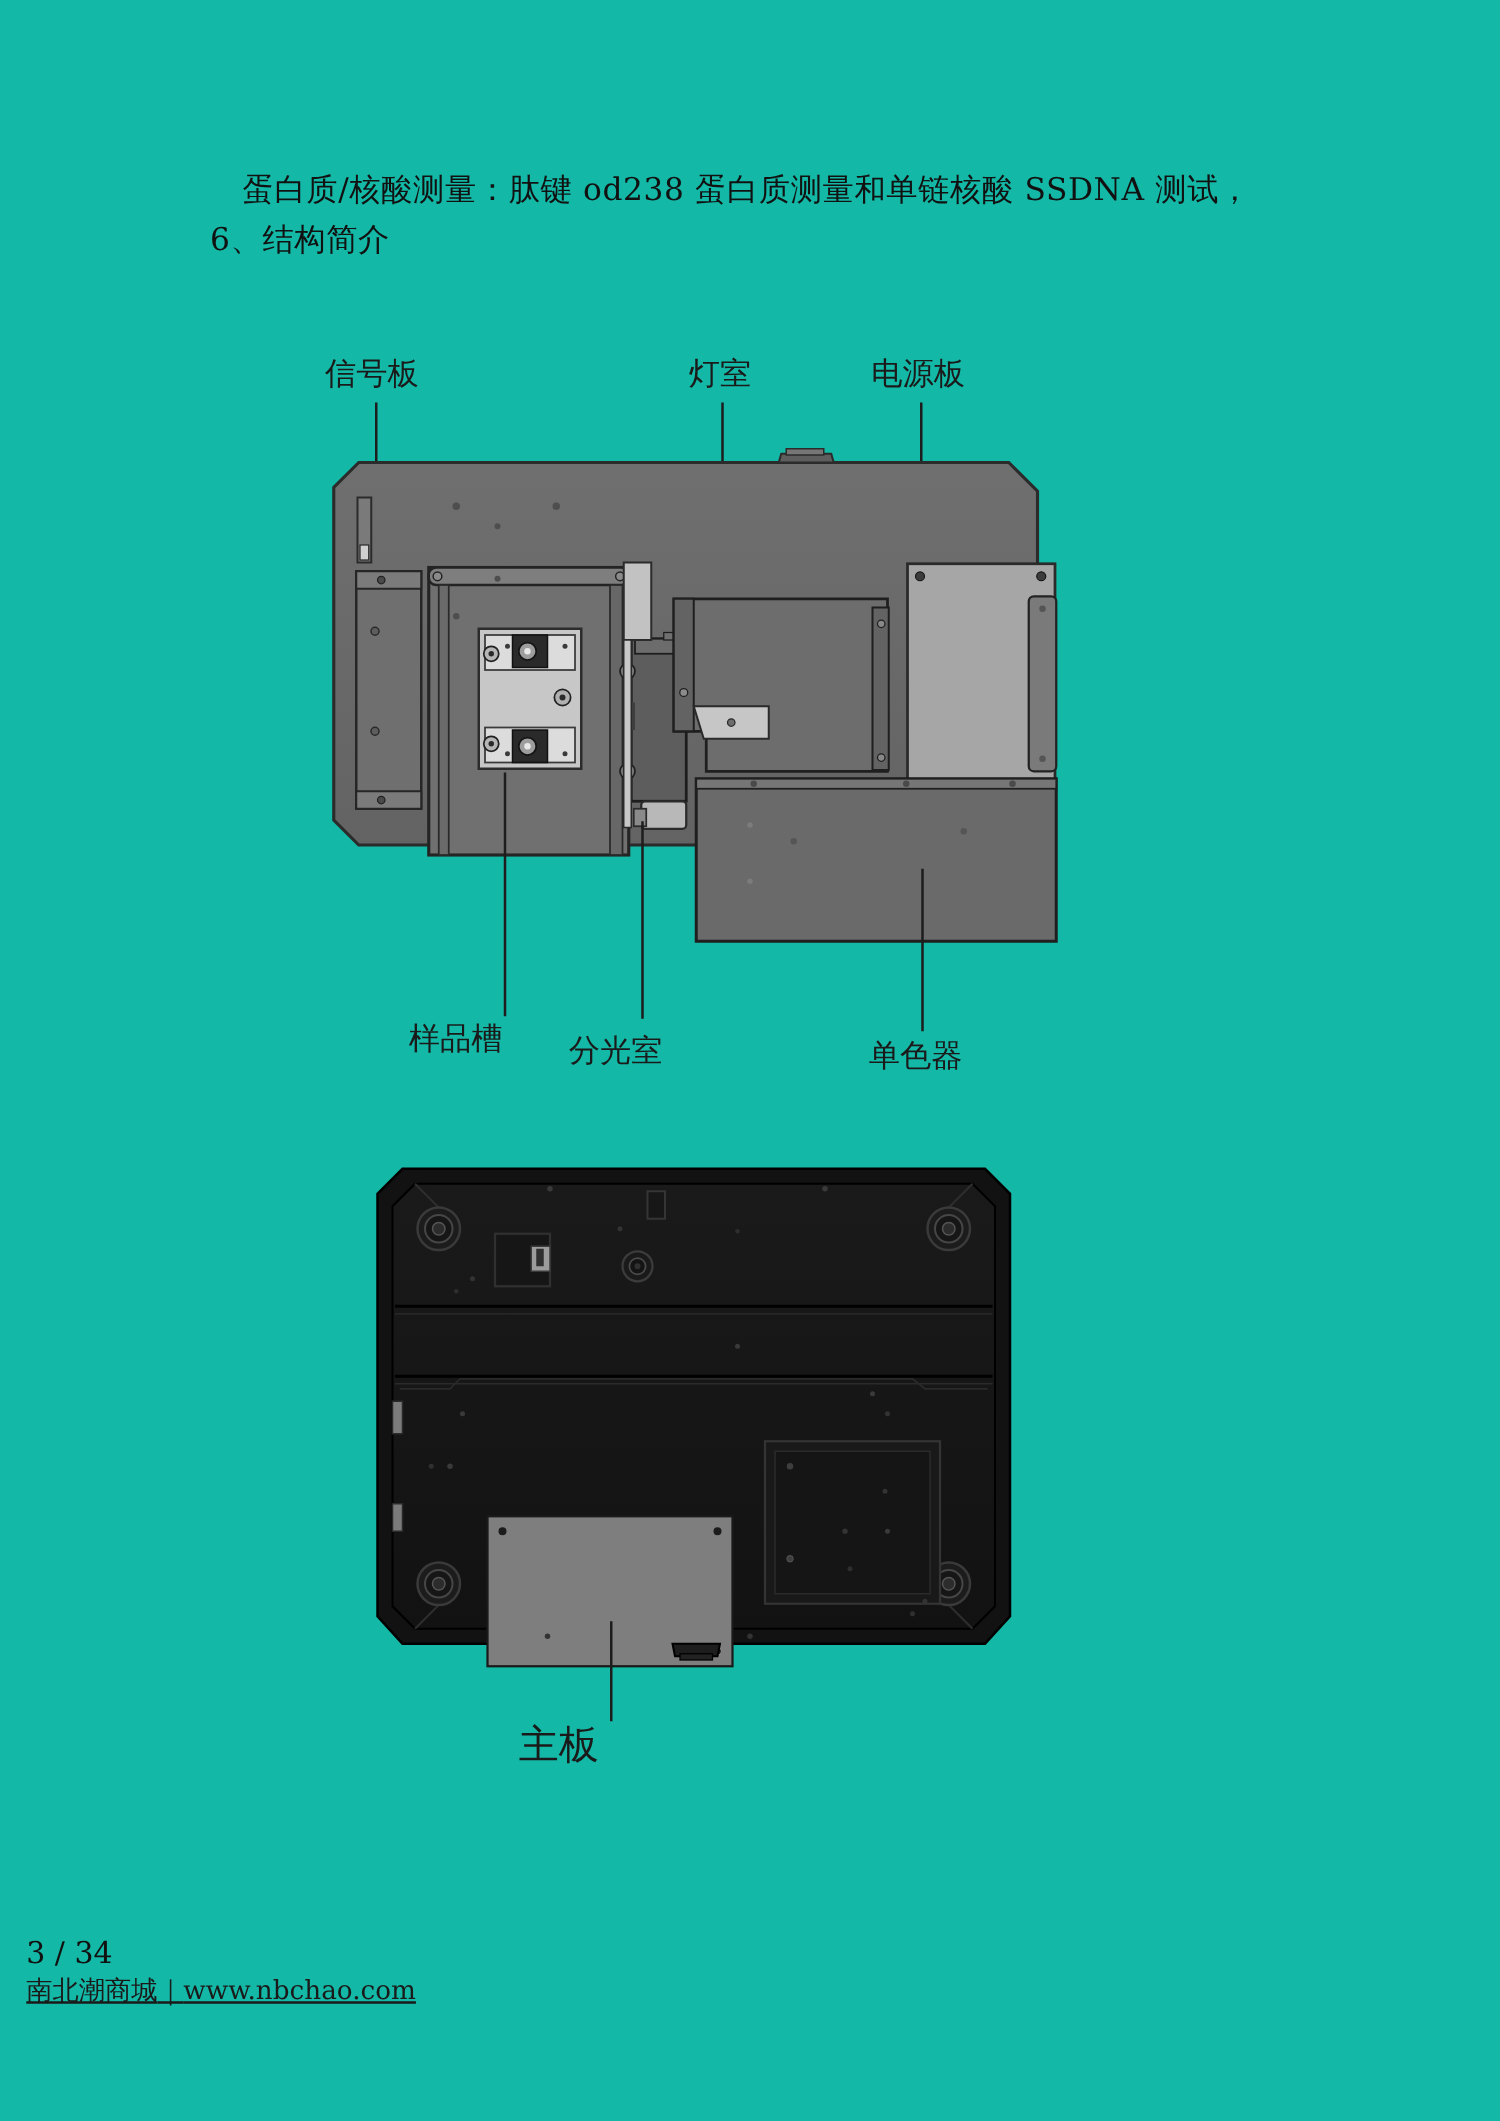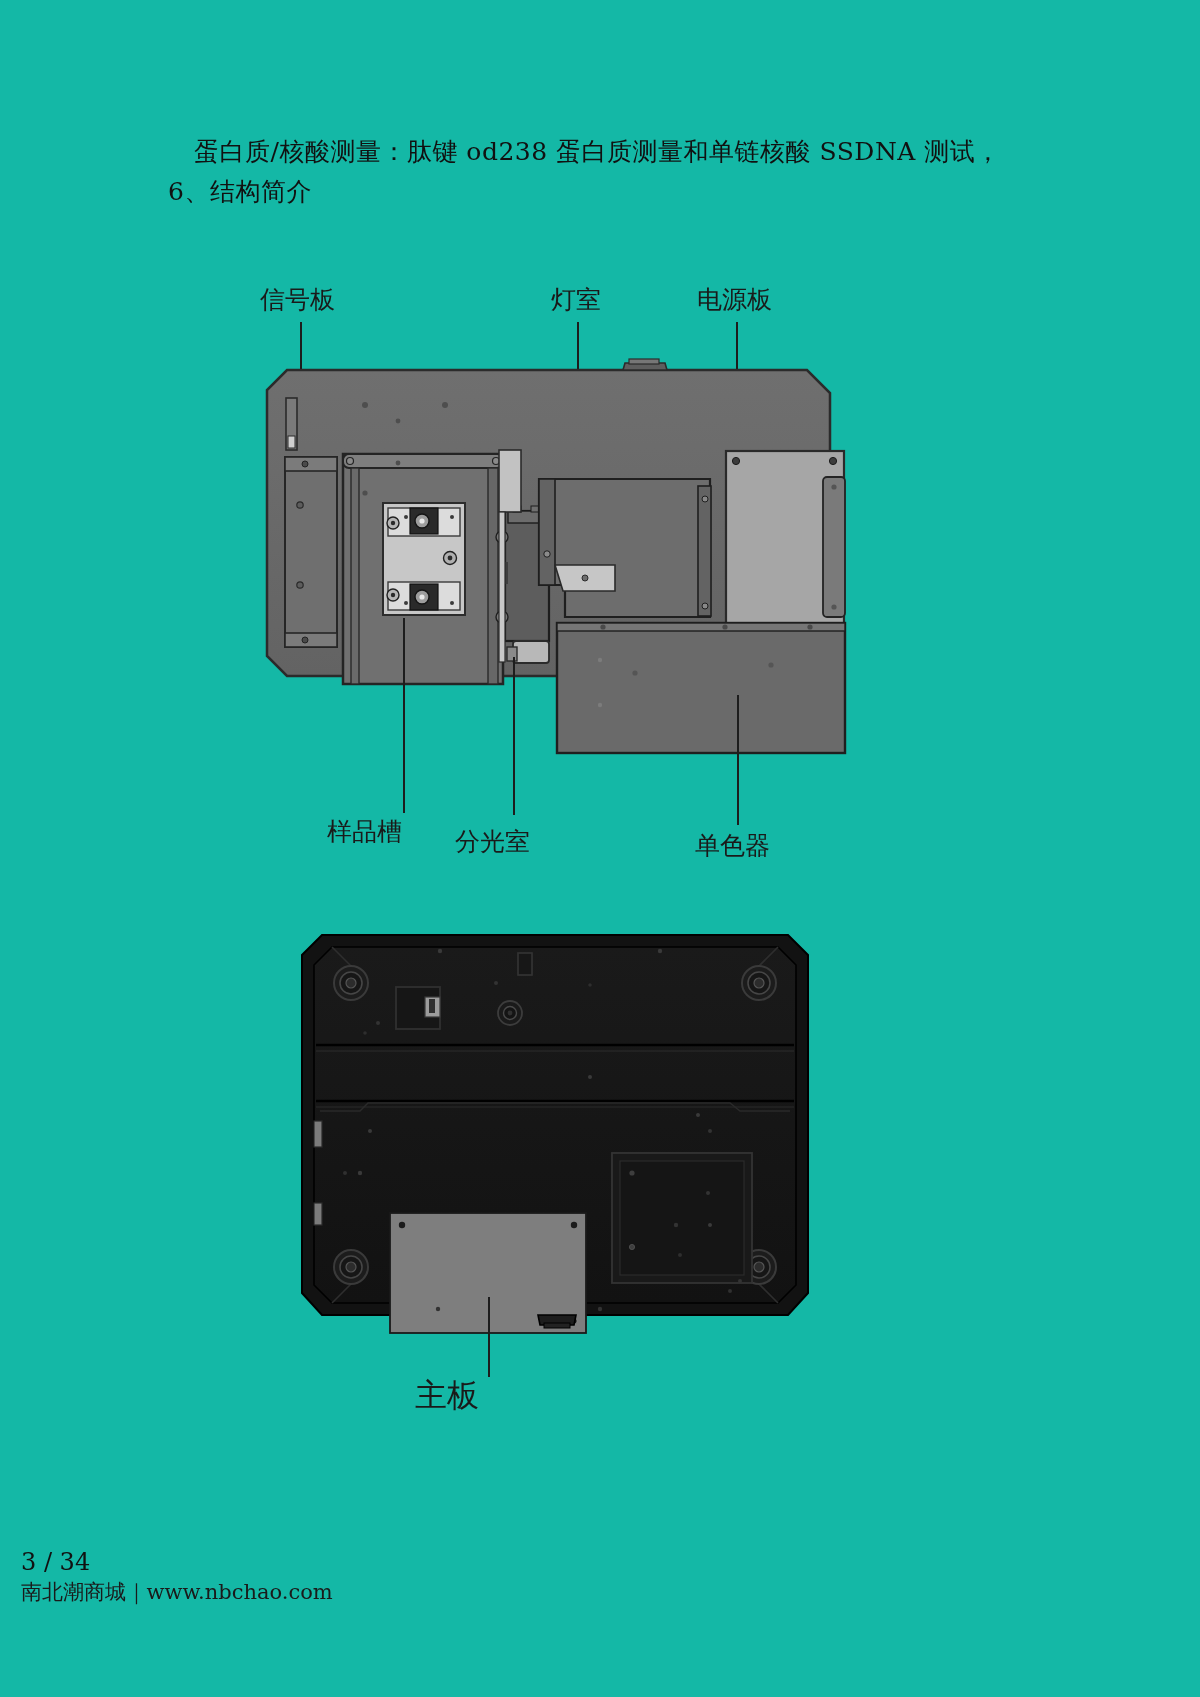--- a/index.html
+++ b/index.html
@@ -85,20 +85,21 @@
   .pagenum {
     top: 1548px;
     font-size: 24px;
     font-family: "DejaVu Serif", serif;
   }
   .sitename {
     top: 1578px;
     font-size: 21px;
     font-family: "DejaVu Serif", "Liberation Serif", serif;
     color: #1a1a1a;
+    text-decoration: underline;
   }
   .sitename .url { font-family: "DejaVu Serif", serif; }
 </style>
 </head>
 <body>
 
 <div class="page">
 
   <div class="textblock">
     <div class="line indent1">蛋白质/核酸测量：肽键 od238 蛋白质测量和单链核酸 SSDNA 测试，</div>

